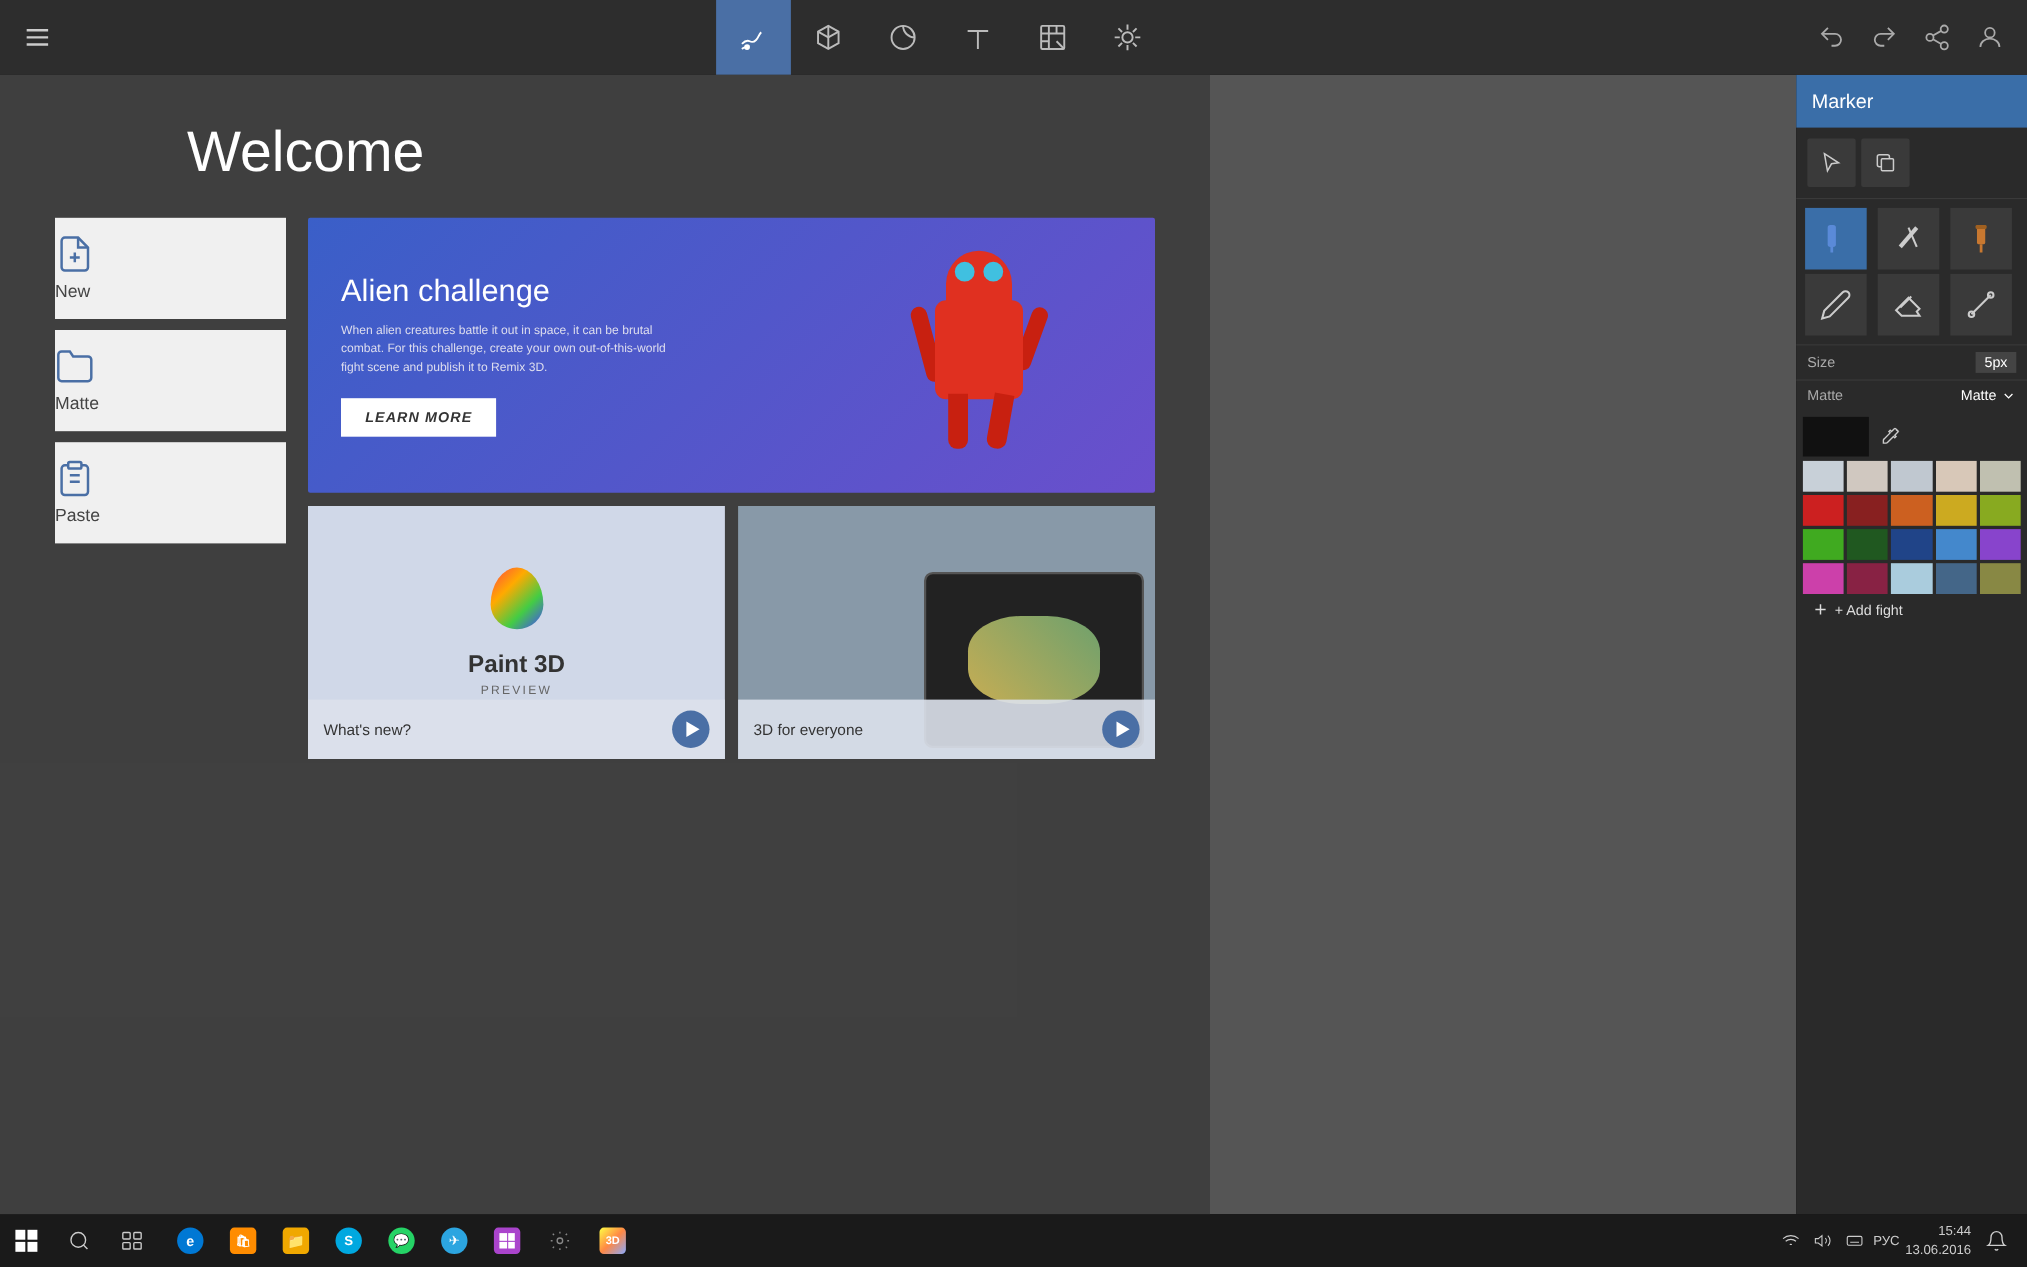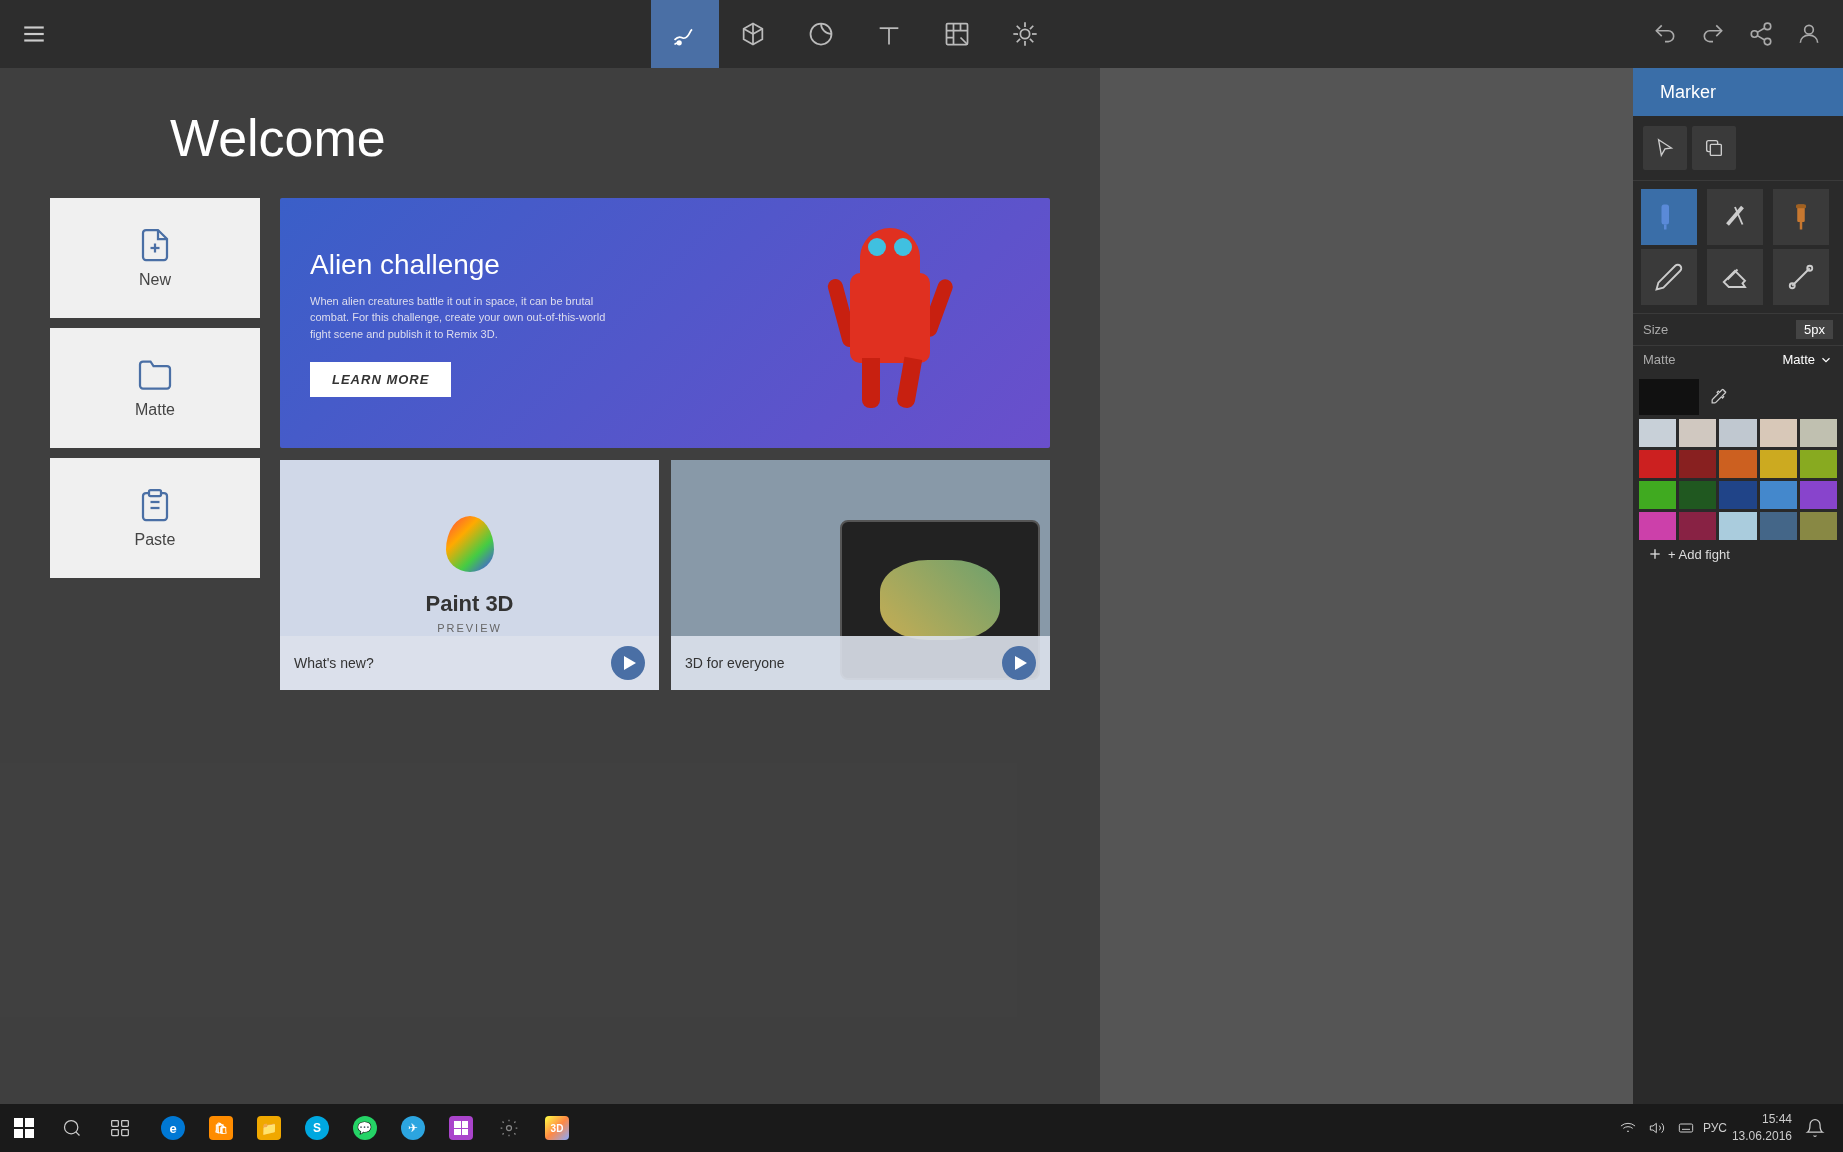--- a/index.html
+++ b/index.html
@@ -116,24 +116,24 @@
     .action-buttons {
       display: flex;
       flex-direction: column;
       gap: 10px;
       width: 210px;
       flex-shrink: 0;
     }
     .action-btn {
       background: #f0f0f0;
       width: 210px;
-      height: 120px;
+      height: 92px;
       display: flex;
       flex-direction: column;
-      align-items: center;
+      align-items: flex-start;
       justify-content: center;
       cursor: pointer;
       border: none;
       gap: 8px;
     }
     .action-btn svg {
       width: 36px;
       height: 36px;
       stroke: #4a6fa5;
       fill: none;
@@ -399,21 +399,21 @@
       width: 210px;
       background: #2a2a2a;
       height: 100%;
       display: flex;
       flex-direction: column;
       padding-top: 0;
       position: relative;
     }
     .panel-header {
       background: #3a6ea8;
-      padding: 10px 27px;
+      padding: 10px 14px;
       font-size: 18px;
       color: #fff;
       height: 48px;
       display: flex;
       align-items: center;
     }
     .panel-tools-top {
       display: flex;
       flex-direction: row;
       padding: 10px;

